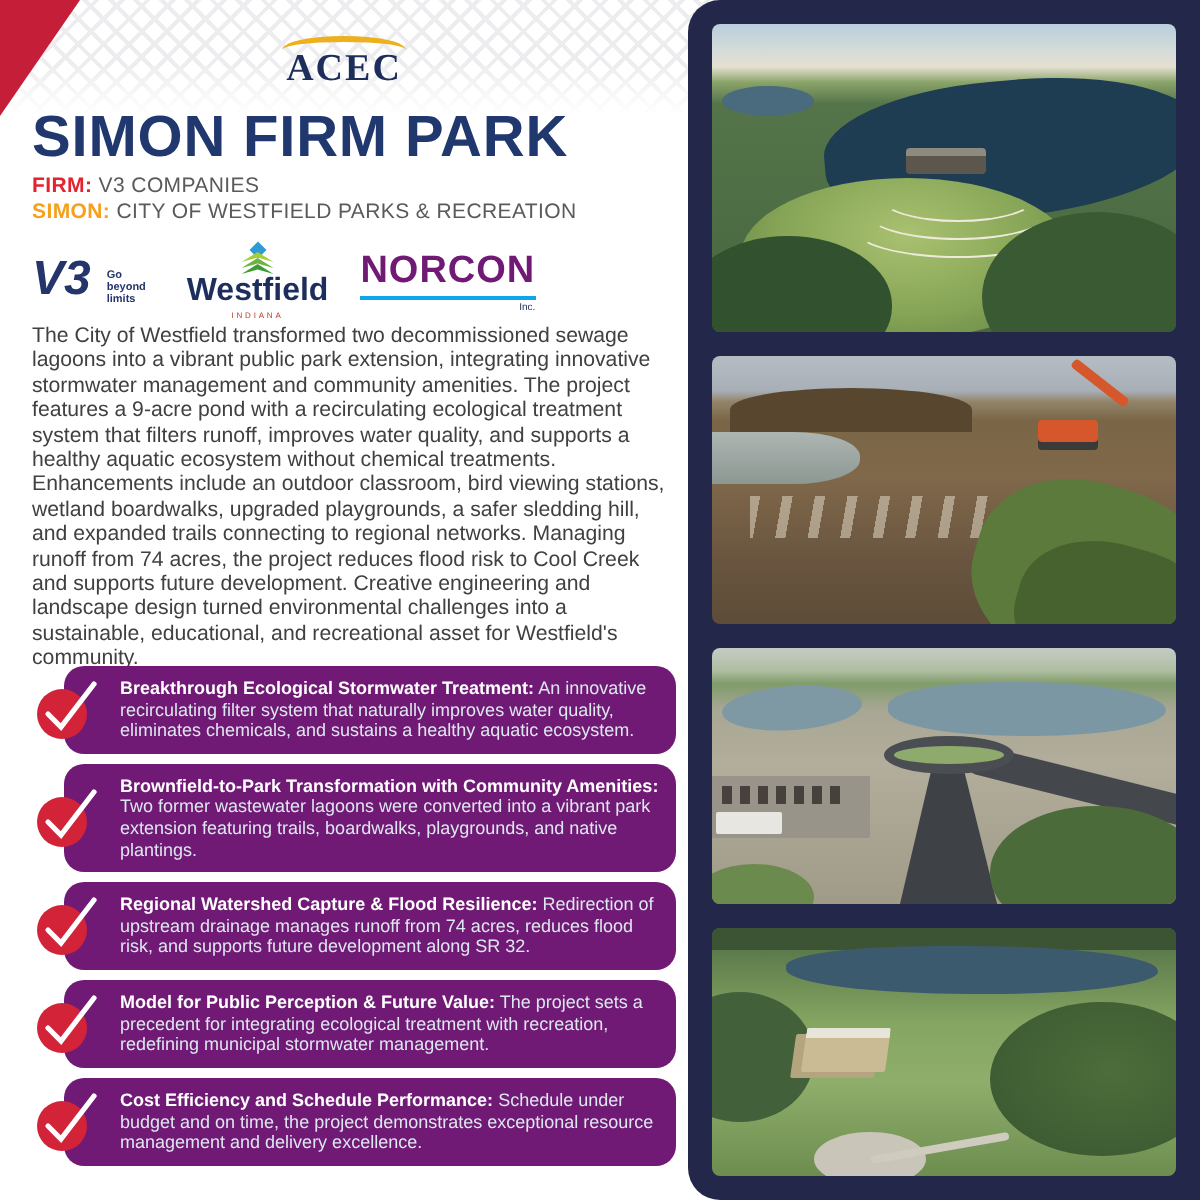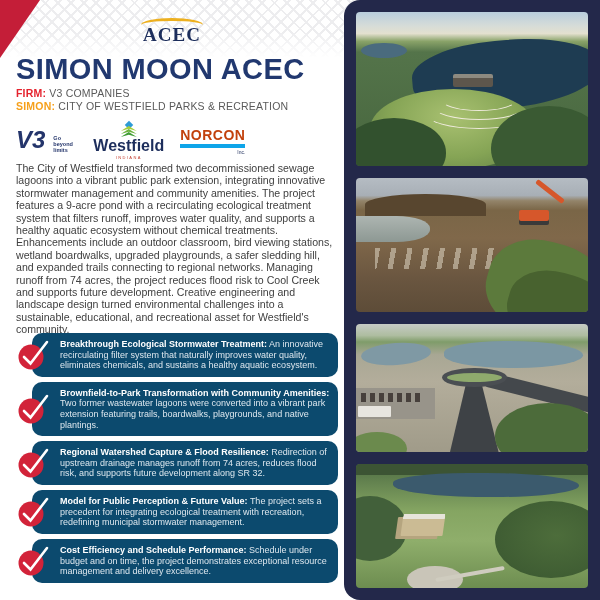--- a/index.html
+++ b/index.html
@@ -54,32 +54,32 @@
   .wf-icon{ position:relative; width:16px; height:14px; }
   .wf-dia{ position:absolute; top:0; left:5px; width:6px; height:6px; background:#2e9bd6; transform:rotate(45deg); }
   .wf-ch{ position:absolute; left:0; width:16px; height:5px;
           clip-path:polygon(0 100%, 50% 0, 100% 100%, 50% 55%); }
   .wf-ch.c1{ top:4px;  background:#a6ce39; }
   .wf-ch.c2{ top:7px;  background:#6cb33f; }
   .wf-ch.c3{ top:10px; background:#3f9c35; }
   .wf-word{ font-size:16px; font-weight:bold; color:#1d2e5c; margin-top:1px; }
   .wf-sub{ font-size:4px; color:#c0392b; letter-spacing:1.4px; }
   .nc{ display:flex; flex-direction:column; align-items:flex-end; }
-  .nc-word{ font-size:14px; font-weight:900; color:#c2410c; letter-spacing:.5px;
-            border-bottom:4px solid #0ea5e9; padding-bottom:1px; }
+  .nc-word{ font-size:19px; font-weight:900; color:#701a75; letter-spacing:.5px;
+            border-bottom:2px solid #0ea5e9; padding-bottom:1px; }
   .nc-sub{ font-size:5px; color:#1d2e5c; margin-top:1px; }
 
   
   .desc{ position:absolute; top:162px; left:16px; width:317px; z-index:2;
          font-size:10.6px; line-height:1.17; color:#404040; }
 
   
   .callouts{ position:absolute; top:333px; left:16px; width:322px; z-index:2;
              display:flex; flex-direction:column; gap:5px; }
-  .card{ position:relative; margin-left:16px; background:#0c4a6e; border-radius:10px;
+  .card{ position:relative; margin-left:16px; background:#701a75; border-radius:10px;
          padding:6px 8px 6px 28px; color:#dde7ee; font-size:9px; line-height:1.18; }
   .card b{ color:#ffffff; }
   .check{ position:absolute; left:-15px; top:50%; transform:translateY(-50%);
           width:36px; height:32px; }
 
   
   .panel{ position:absolute; top:0; left:344px; width:256px; height:600px; z-index:4;
           background:#23284a; border-radius:16px 0 0 16px; }
   .photo{ position:absolute; left:12px; width:232px; border-radius:4px; overflow:hidden; }
   .photo > div{ position:absolute; }
@@ -158,21 +158,21 @@
   <div class="top-pattern"></div>
   <div class="corner-ribbon"></div>
 
   <div class="acec">
     <div class="acec-mark">
       <div class="acec-arc"></div>
       <div class="acec-word">ACEC</div>
     </div>
   </div>
 
-  <div class="title">SIMON MOON ACEC</div>
+  <div class="title">SIMON FIRM PARK</div>
   <div class="meta firm">
     <span class="lab">FIRM:</span>
     <span>V3 COMPANIES</span>
   </div>
   <div class="meta client">
     <span class="lab">SIMON:</span>
     <span>CITY OF WESTFIELD PARKS &amp; RECREATION</span>
   </div>
 
   <div class="logos">

